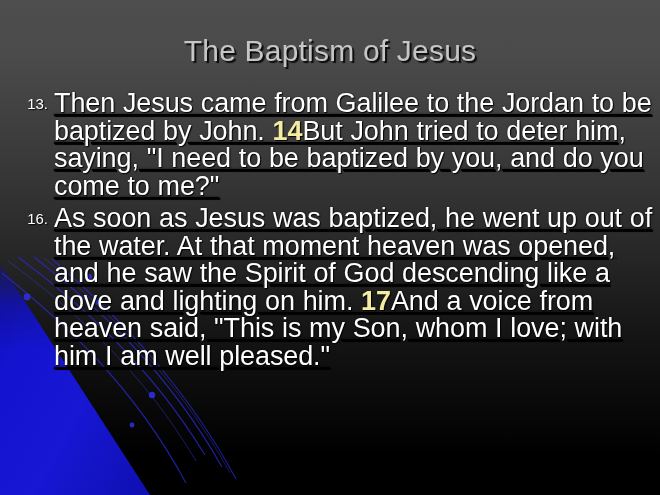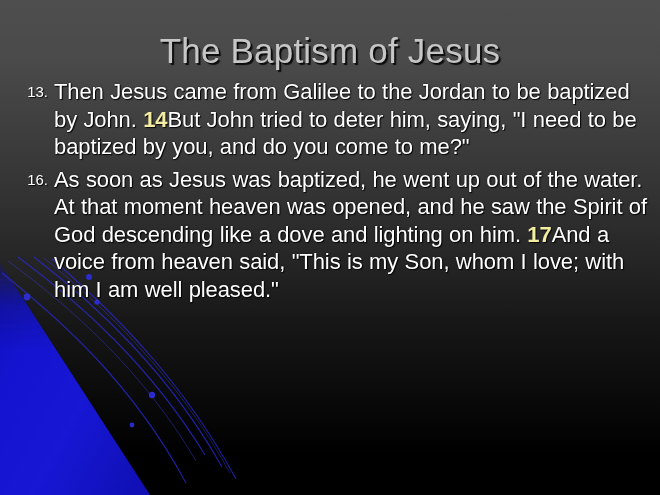--- a/index.html
+++ b/index.html
@@ -40,35 +40,36 @@
     pointer-events: none;
   }
 
   
   #title {
     position: absolute;
     top: 30px;
     left: 0;
     width: 660px;
     text-align: center;
-    font-size: 35px;
+    font-size: 30px;
     line-height: 42px;
     font-weight: 400;
     color: #c6c6c6;
     text-shadow: 2px 2px 1px rgba(0,0,0,0.85);
     letter-spacing: 0.2px;
     white-space: nowrap;
   }
 
   
   #body {
     position: absolute;
-    top: 78px;
+    top: 90px;
     left: 12px;
     width: 645px;
+    text-decoration: underline;
   }
 
   .item {
     position: relative;
     padding-left: 42px;
     margin-bottom: 12px;
   }
 
   .marker {
     position: absolute;
@@ -76,21 +77,21 @@
     top: 5px;
     width: 34px;
     text-align: right;
     font-size: 15px;
     line-height: 18px;
     color: #ffffff;
     text-shadow: 1px 1px 1px rgba(0,0,0,0.9);
   }
 
   .para {
-    font-size: 22px;
+    font-size: 27px;
     line-height: 27.5px;
     color: #ffffff;
     text-shadow: 1px 1px 1px rgba(0,0,0,0.9), 0 0 2px rgba(0,0,0,0.6);
     letter-spacing: -0.1px;
     word-spacing: 0.4px;
   }
 
   .vnum {
     color: #f3eda2;
     font-weight: bold;

